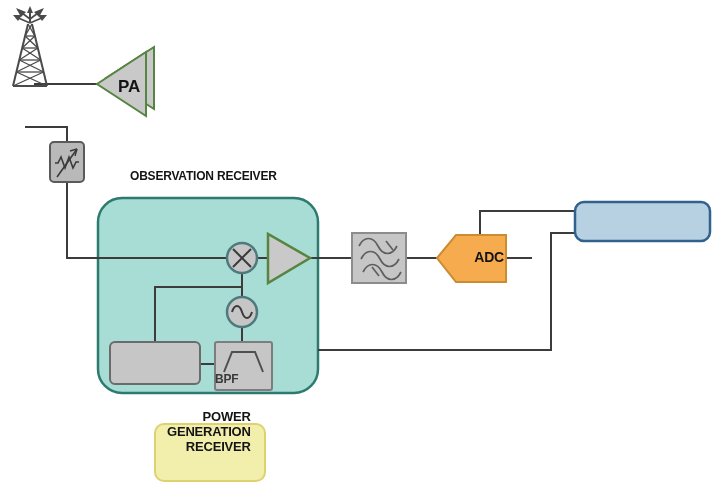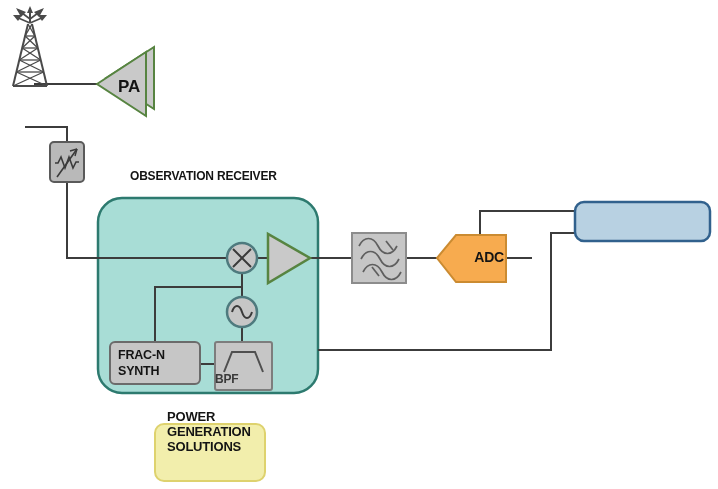--- a/index.html
+++ b/index.html
@@ -10,20 +10,21 @@
     font-family:"Liberation Sans", sans-serif;
     overflow:hidden;
   }
   .canvas svg{position:absolute;left:0;top:0;}
   .lbl{
     position:absolute;
     color:#141414;
     font-weight:700;
     letter-spacing:-0.2px;
     white-space:nowrap;
+    text-align:right;
   }
   .obs-title{left:130px;top:169px;font-size:12px;}
   .pa-lbl{left:106px;top:77px;width:34px;text-align:right;font-size:17px;}
   .fracn-lbl{left:118px;top:347px;font-size:12.5px;line-height:16px;}
   .bpf-lbl{left:215px;top:372px;width:57px;text-align:left;font-size:12px;color:#3a3a3a;}
   .adc-lbl{left:452px;top:249px;width:52px;text-align:right;font-size:14px;}
   .clock-lbl{left:583px;top:207px;font-size:11.5px;line-height:13.5px;letter-spacing:-0.3px;}
   .power-lbl{left:167px;top:409px;font-size:13px;line-height:15px;}
 </style>
 </head>
@@ -133,29 +134,25 @@
 
     <rect x="575" y="202" width="135" height="39" rx="9" fill="#b8d1e2" stroke="#31618d" stroke-width="2.5"></rect>
 
     <rect x="155" y="424" width="110" height="57" rx="9" fill="#f2eeac" stroke="#ded26e" stroke-width="2"></rect>
   </svg>
 
   <div class="lbl obs-title">OBSERVATION RECEIVER</div>
 
   <div class="lbl pa-lbl">PA</div>
 
-  <div class="lbl fracn-lbl">
-    <div>FRAC-N</div>
-    <div>SYNTH</div>
-  </div>
 
   <div class="lbl bpf-lbl">BPF</div>
 
   <div class="lbl adc-lbl">ADC</div>
 
 
   <div class="lbl power-lbl">
     <div>POWER</div>
     <div>GENERATION</div>
-    <div>SOLUTIONS</div>
+    <div>RECEIVER</div>
   </div>
 
 </div>
 
 </body></html>

